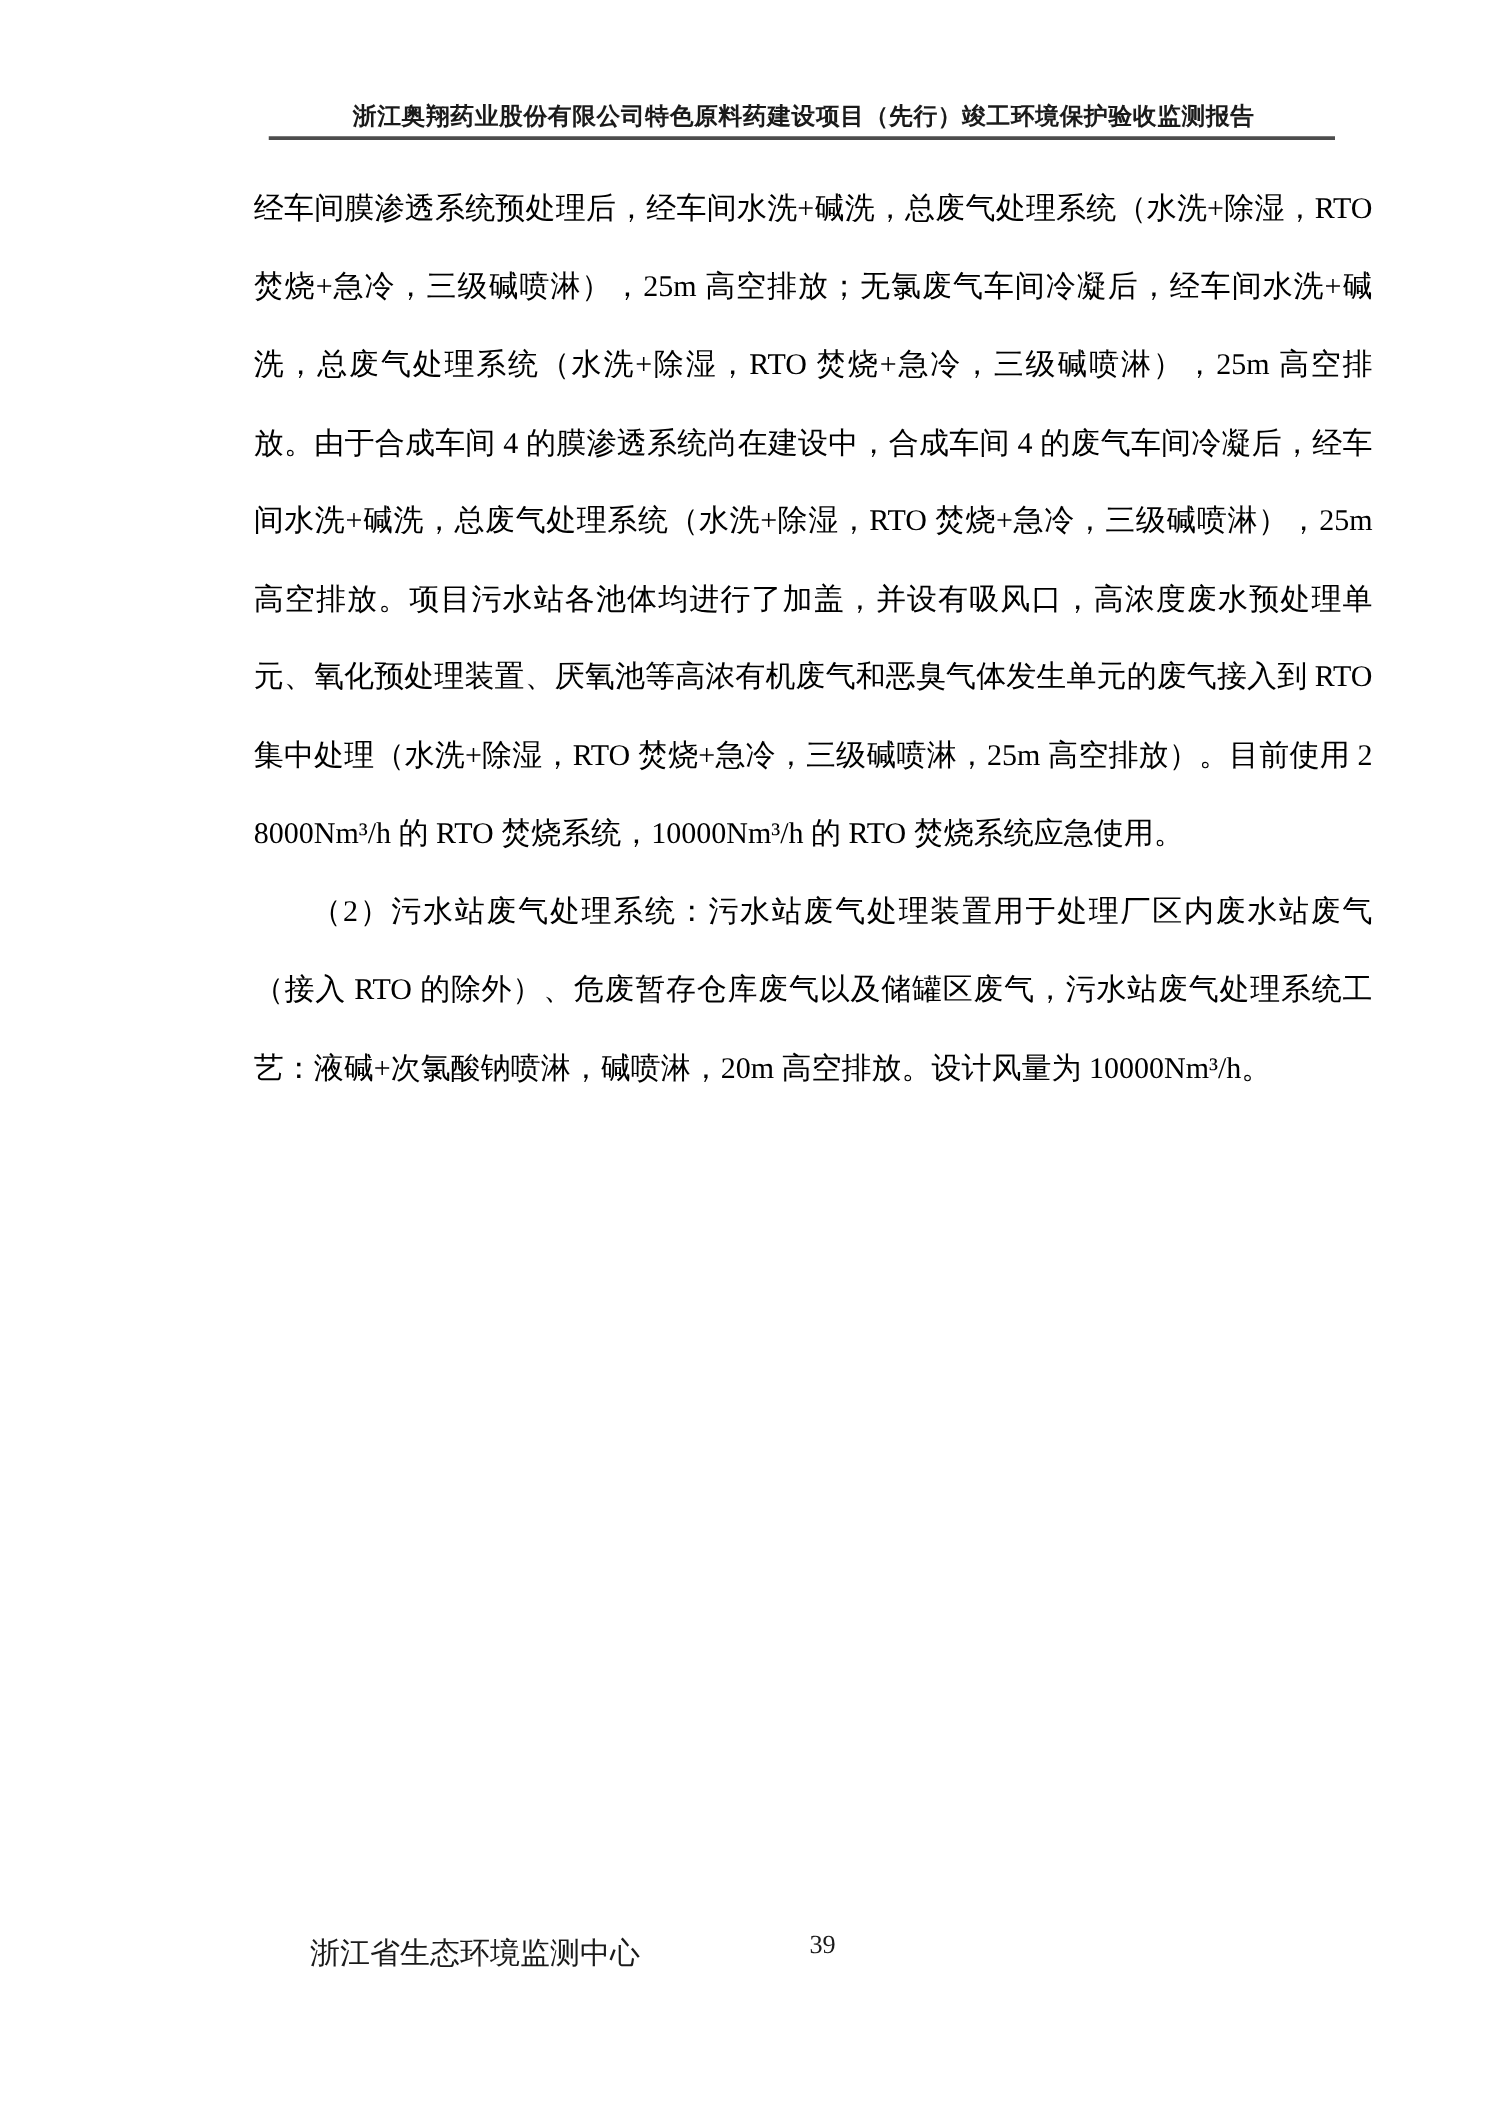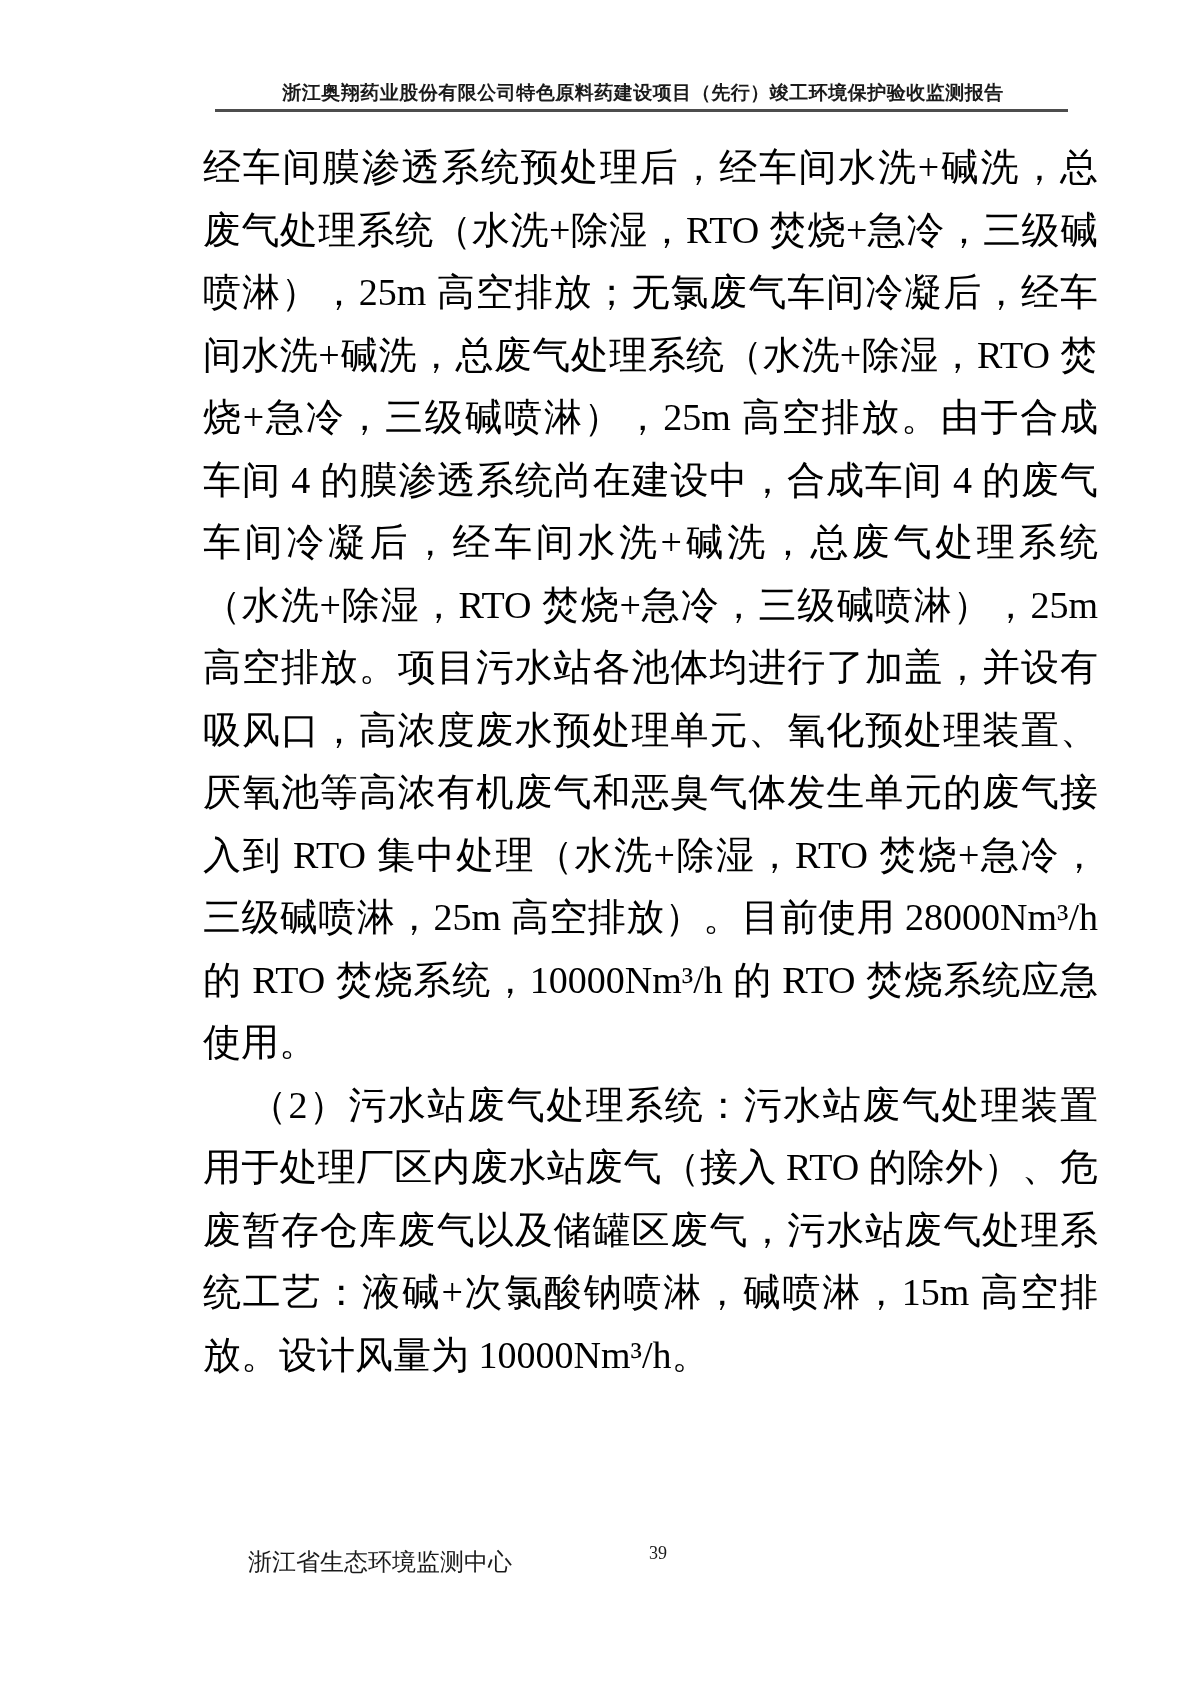--- a/index.html
+++ b/index.html
@@ -46,21 +46,21 @@
   }
   
   .doc-body {
     position: absolute;
     top: 136px;
     left: 155px;
     width: 895px;
   }
   .doc-body p {
     margin: 0;
-    font-size: 38px;
+    font-size: 24px;
     line-height: 62.5px;
     text-align: justify;
     text-justify: inter-character;
     color: #000000;
     word-break: break-all;
   }
   .doc-body p.indent {
     text-indent: 46px;
   }
   
@@ -79,37 +79,37 @@
     font-size: 24px;
     color: #1a1a1a;
     white-space: nowrap;
   }
   .footer-page-num {
     position: absolute;
     top: 1543px;
     left: 545px;
     width: 130px;
     text-align: center;
-    font-size: 18px;
+    font-size: 21px;
     color: #1a1a1a;
   }
 </style>
 </head>
 <body>
 
 <div class="page">
 
   <div class="page-header">
     <div class="header-title">浙江奥翔药业股份有限公司特色原料药建设项目（先行）竣工环境保护验收监测报告</div>
     <div class="header-rule"></div>
   </div>
 
   <div class="doc-body">
     <p>经车间膜渗透系统预处理后，经车间水洗+碱洗，总废气处理系统（水洗+除湿，RTO 焚烧+急冷，三级碱喷淋），25m 高空排放；无氯废气车间冷凝后，经车间水洗+碱洗，总废气处理系统（水洗+除湿，RTO 焚烧+急冷，三级碱喷淋），25m 高空排放。由于合成车间 4 的膜渗透系统尚在建设中，合成车间 4 的废气车间冷凝后，经车间水洗+碱洗，总废气处理系统（水洗+除湿，RTO 焚烧+急冷，三级碱喷淋），25m 高空排放。项目污水站各池体均进行了加盖，并设有吸风口，高浓度废水预处理单元、氧化预处理装置、厌氧池等高浓有机废气和恶臭气体发生单元的废气接入到 RTO 集中处理（水洗+除湿，RTO 焚烧+急冷，三级碱喷淋，25m 高空排放）。目前使用 28000Nm³/h 的 RTO 焚烧系统，10000Nm³/h 的 RTO 焚烧系统应急使用。</p>
-    <p class="indent">（2）污水站废气处理系统：污水站废气处理装置用于处理厂区内废水站废气（接入 RTO 的除外）、危废暂存仓库废气以及储罐区废气，污水站废气处理系统工艺：液碱+次氯酸钠喷淋，碱喷淋，15m 高空排放。设计风量为 10000Nm³/h。</p>
+    <p class="indent">（2）污水站废气处理系统：污水站废气处理装置用于处理厂区内废水站废气（接入 RTO 的除外）、危废暂存仓库废气以及储罐区废气，污水站废气处理系统工艺：液碱+次氯酸钠喷淋，碱喷淋，20m 高空排放。设计风量为 10000Nm³/h。</p>
   </div>
 
   <div class="page-footer">
     <div class="footer-org">浙江省生态环境监测中心</div>
     <div class="footer-page-num">39</div>
   </div>
 
 </div>
 
 </body></html>

